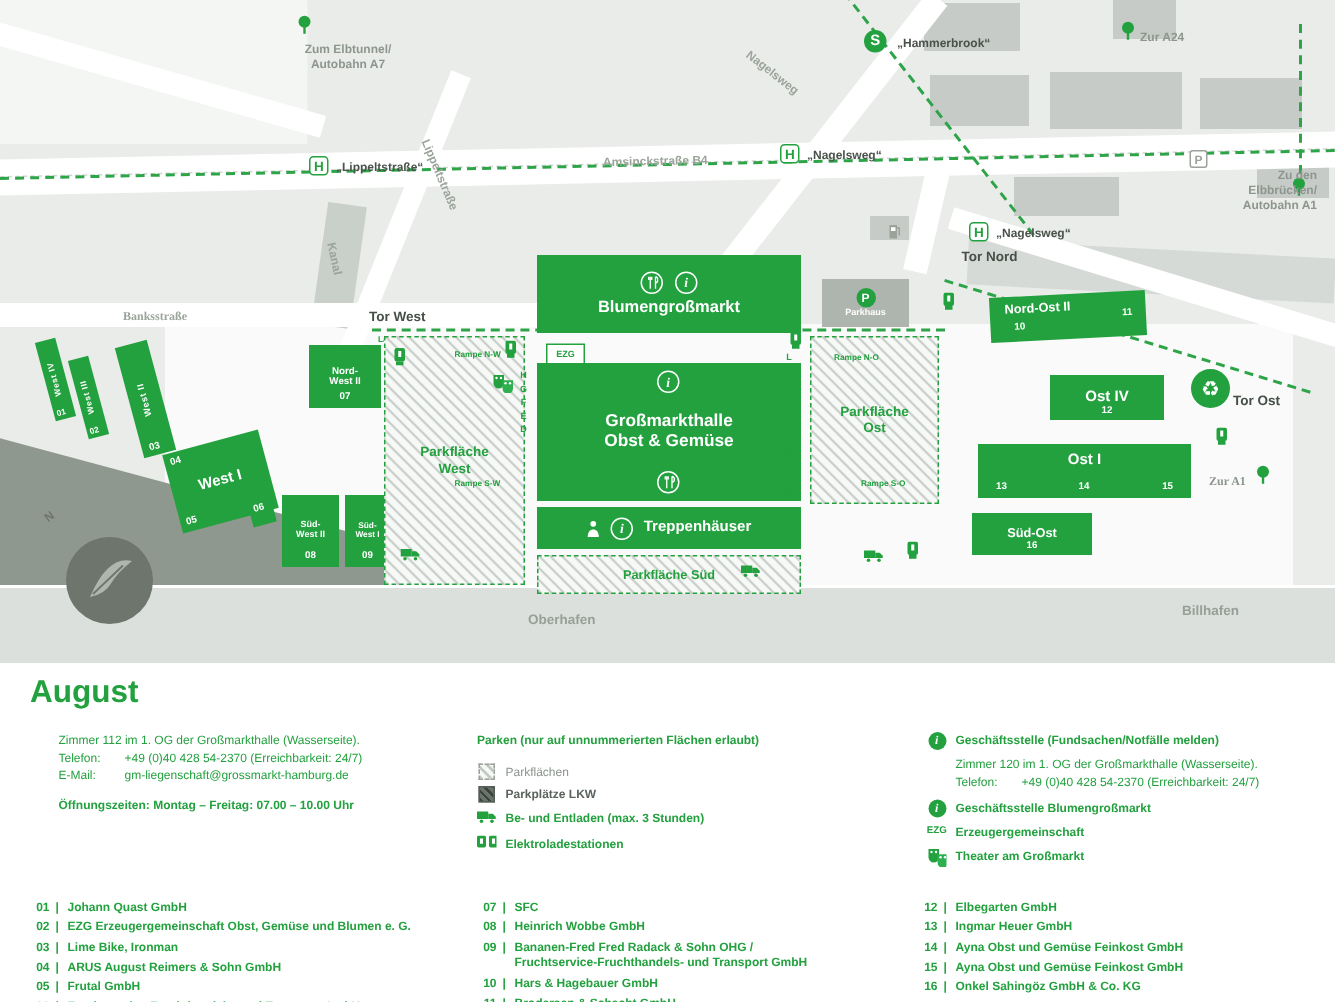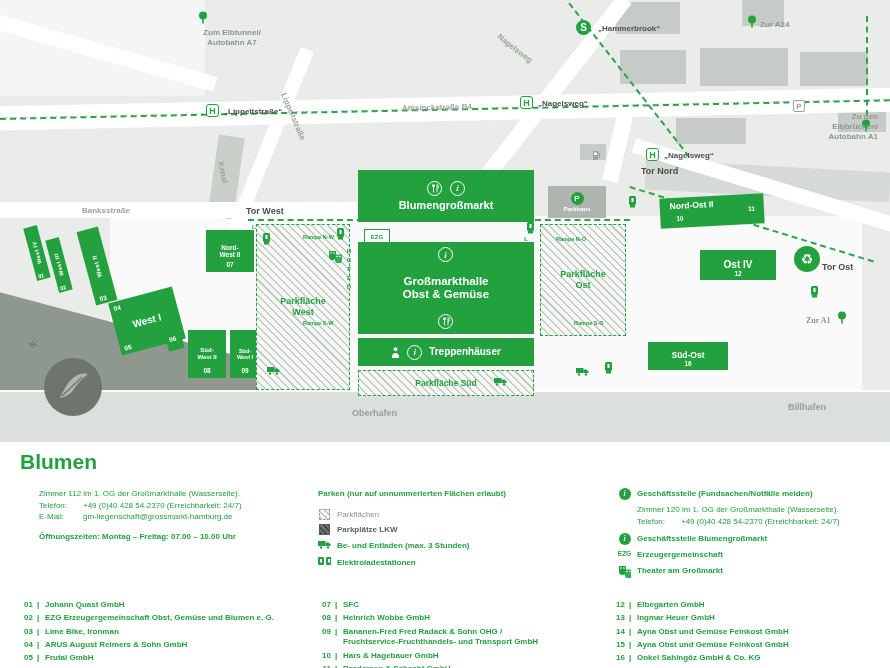--- a/index.html
+++ b/index.html
@@ -128,21 +128,21 @@
   <span class="picon" style="left:793px;top:100px;">P</span>
   <span class="abs" style="left:592px;top:147px;"><svg width="8" height="11">
         <rect x="1" y="1" width="5" height="9" fill="#9aa29a"></rect>
         <rect x="2" y="2.5" width="3" height="2.5" fill="#fff"></rect>
         <path d="M6 3h1.5v5" stroke="#9aa29a" fill="none"></path>
       </svg></span>
 
   <div class="slbl" style="left:402px;top:103px;transform:rotate(-1.2deg);">Amsinckstraße B4</div>
   <div class="slbl" style="left:494px;top:44px;transform:rotate(38deg);">Nagelsweg</div>
   <div class="slbl" style="left:268px;top:112px;transform:rotate(67deg);">Lippeltstraße</div>
-  <div class="slbl" style="left:82px;top:206px;">Banksstraße</div>
+  <div class="slbl" style="left:82px;top:206px;font-family:Liberation Serif, serif;">Banksstraße</div>
   <div class="slbl" style="left:212px;top:168px;transform:rotate(78deg);">Kanal</div>
   <div class="wlbl" style="left:352px;top:408px;">Oberhafen</div>
   <div class="wlbl" style="left:788px;top:402px;">Billhafen</div>
 
   <div class="gate" style="left:246px;top:206px;">Tor West</div>
   <div class="gate" style="left:604px;top:166px;margin-left:37px;">Tor Nord</div>
   <div class="gate" style="left:822px;top:262px;">Tor Ost</div>
 
   <div class="bld" style="left:30px;top:226px;width:14px;height:54px;transform:rotate(-15deg);">
     <span class="vlabel">West IV</span>
@@ -266,20 +266,26 @@
 
   <div class="bld" style="left:660px;top:196px;width:104px;height:30px;transform:rotate(-3deg);">
     <span class="bname" style="position:absolute;left:10px;top:4px;font-size:8.5px;">Nord-Ost II</span>
     <span class="bnum" style="left:16px;top:17px;">10</span>
     <span class="bnum" style="right:9px;top:11px;">11</span>
   </div>
   <div class="bld" style="left:700px;top:250px;width:76px;height:30px;flex-direction:column;">
     <span class="bname" style="font-size:10px;">Ost IV</span>
     <span class="bnum" style="bottom:3px;">12</span>
   </div>
+  <div class="bld" style="left:652px;top:296px;width:142px;height:36px;">
+    <span class="bname" style="position:absolute;top:5px;left:0;right:0;font-size:10px;">Ost I</span>
+    <span class="bnum" style="left:12px;bottom:4px;">13</span>
+    <span class="bnum" style="left:67px;bottom:4px;">14</span>
+    <span class="bnum" style="right:12px;bottom:4px;">15</span>
+  </div>
   <div class="bld" style="left:648px;top:342px;width:80px;height:28px;flex-direction:column;">
     <span class="bname" style="font-size:8.5px;">Süd-Ost</span>
     <span class="bnum" style="bottom:3px;">16</span>
   </div>
   <span style="position:absolute;left:794px;top:246px;width:26px;height:26px;border-radius:50%;background:#23a13f;color:#fff;font-size:14px;display:flex;align-items:center;justify-content:center;">♻</span>
 
   <span class="chg" style="left:336px;top:226px;"><svg width="9" height="12">
         <rect x="1" y="0" width="7" height="9" rx="1.5" fill="#23a13f"></rect>
         <rect x="3.5" y="2" width="2" height="4" fill="#fff"></rect>
         <rect x="2" y="9" width="5" height="2.5" fill="#23a13f"></rect>
@@ -313,21 +319,21 @@
 
   <div class="slbl" style="left:30px;top:340px;transform:rotate(-35deg);color:#6d756d;">N</div>
   <span style="position:absolute;left:44px;top:358px;"><svg width="58" height="58">
         <circle cx="29" cy="29" r="29" fill="#6d756d"></circle>
         <path d="M16 40 Q28 12 44 16 Q34 24 30 31 Q26 38 16 40" fill="#aeb6ae"></path>
         <path d="M18 38 L38 19" stroke="#6d756d" stroke-width="1.2"></path>
       </svg></span>
 </div>
 
 <div class="legend">
-  <h1 class="leg-title">Blumen</h1>
+  <h1 class="leg-title">August</h1>
 
   <div class="leg-col" style="left:20px;width:292px;">
     <div class="detail">Zimmer 112 im 1. OG der Großmarkthalle (Wasserseite).</div>
     <div class="detail"><span class="fld">Telefon:</span><span>+49 (0)40 428 54-2370 (Erreichbarkeit: 24/7)</span></div>
     <div class="detail"><span class="fld">E-Mail:</span><span>gm-liegenschaft@grossmarkt-hamburg.de</span></div>
     <div class="detail g bold" style="margin-top:8px;">Öffnungszeiten: Montag – Freitag: 07.00 – 10.00 Uhr</div>
   </div>
 
   <div class="leg-col" style="left:318px;width:230px;">
     <div class="g bold" style="margin-bottom:9px;">Parken (nur auf unnummerierten Flächen erlaubt)</div>

